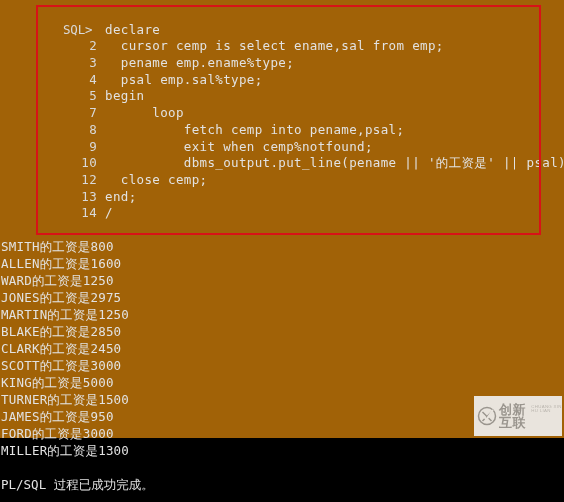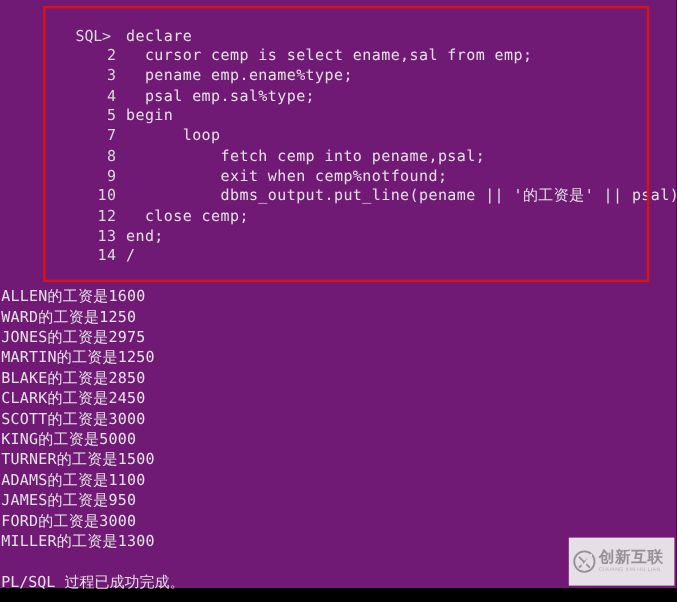--- a/index.html
+++ b/index.html
@@ -10,22 +10,22 @@
   }
   body {
     width: 564px;
     height: 502px;
     overflow: hidden;
     font-family: "DejaVu Sans Mono", "Liberation Mono", monospace;
   }
   #terminal {
     position: relative;
     width: 564px;
-    height: 490px;
-    background: #701a75;
+    height: 438px;
+    background: #a16207;
     color: #d9d9d9;
   }
 
   
   .code-region {
     position: absolute;
     left: 0;
     top: 0;
     width: 564px;
     height: 236px;
@@ -123,21 +123,20 @@
     opacity: 0.92;
   }
   .wm-logo {
     width: 20px;
     height: 20px;
     flex: 0 0 auto;
     margin-right: 2px;
   }
   .wm-textwrap {
     display: flex;
-    flex-direction: column;
     justify-content: center;
     line-height: 1;
   }
   .wm-cn {
     font-family: "DejaVu Sans", "Liberation Sans", sans-serif;
     font-size: 13px;
     font-weight: bold;
     color: #9a9a9a;
     letter-spacing: 0.5px;
   }
@@ -205,30 +204,30 @@
 
       <div class="code-line">
         <span class="gutter">14</span><span class="code-text">/</span>
       </div>
 
     </div>
     <div class="red-box"></div>
   </div>
 
   <div class="output-region">
+    <span class="out-line">SMITH的工资是800</span>
     <span class="out-line">ALLEN的工资是1600</span>
     <span class="out-line">WARD的工资是1250</span>
     <span class="out-line">JONES的工资是2975</span>
     <span class="out-line">MARTIN的工资是1250</span>
     <span class="out-line">BLAKE的工资是2850</span>
     <span class="out-line">CLARK的工资是2450</span>
     <span class="out-line">SCOTT的工资是3000</span>
     <span class="out-line">KING的工资是5000</span>
     <span class="out-line">TURNER的工资是1500</span>
-    <span class="out-line">ADAMS的工资是1100</span>
     <span class="out-line">JAMES的工资是950</span>
     <span class="out-line">FORD的工资是3000</span>
     <span class="out-line">MILLER的工资是1300</span>
     <span class="spacer-line"></span>
     <span class="final-line">PL/SQL 过程已成功完成。</span>
   </div>
 
   <div class="watermark">
     <svg class="wm-logo" viewBox="0 0 40 40">
       <circle cx="20" cy="20" r="17" fill="none" stroke="#9a9a9a" stroke-width="3"></circle>

